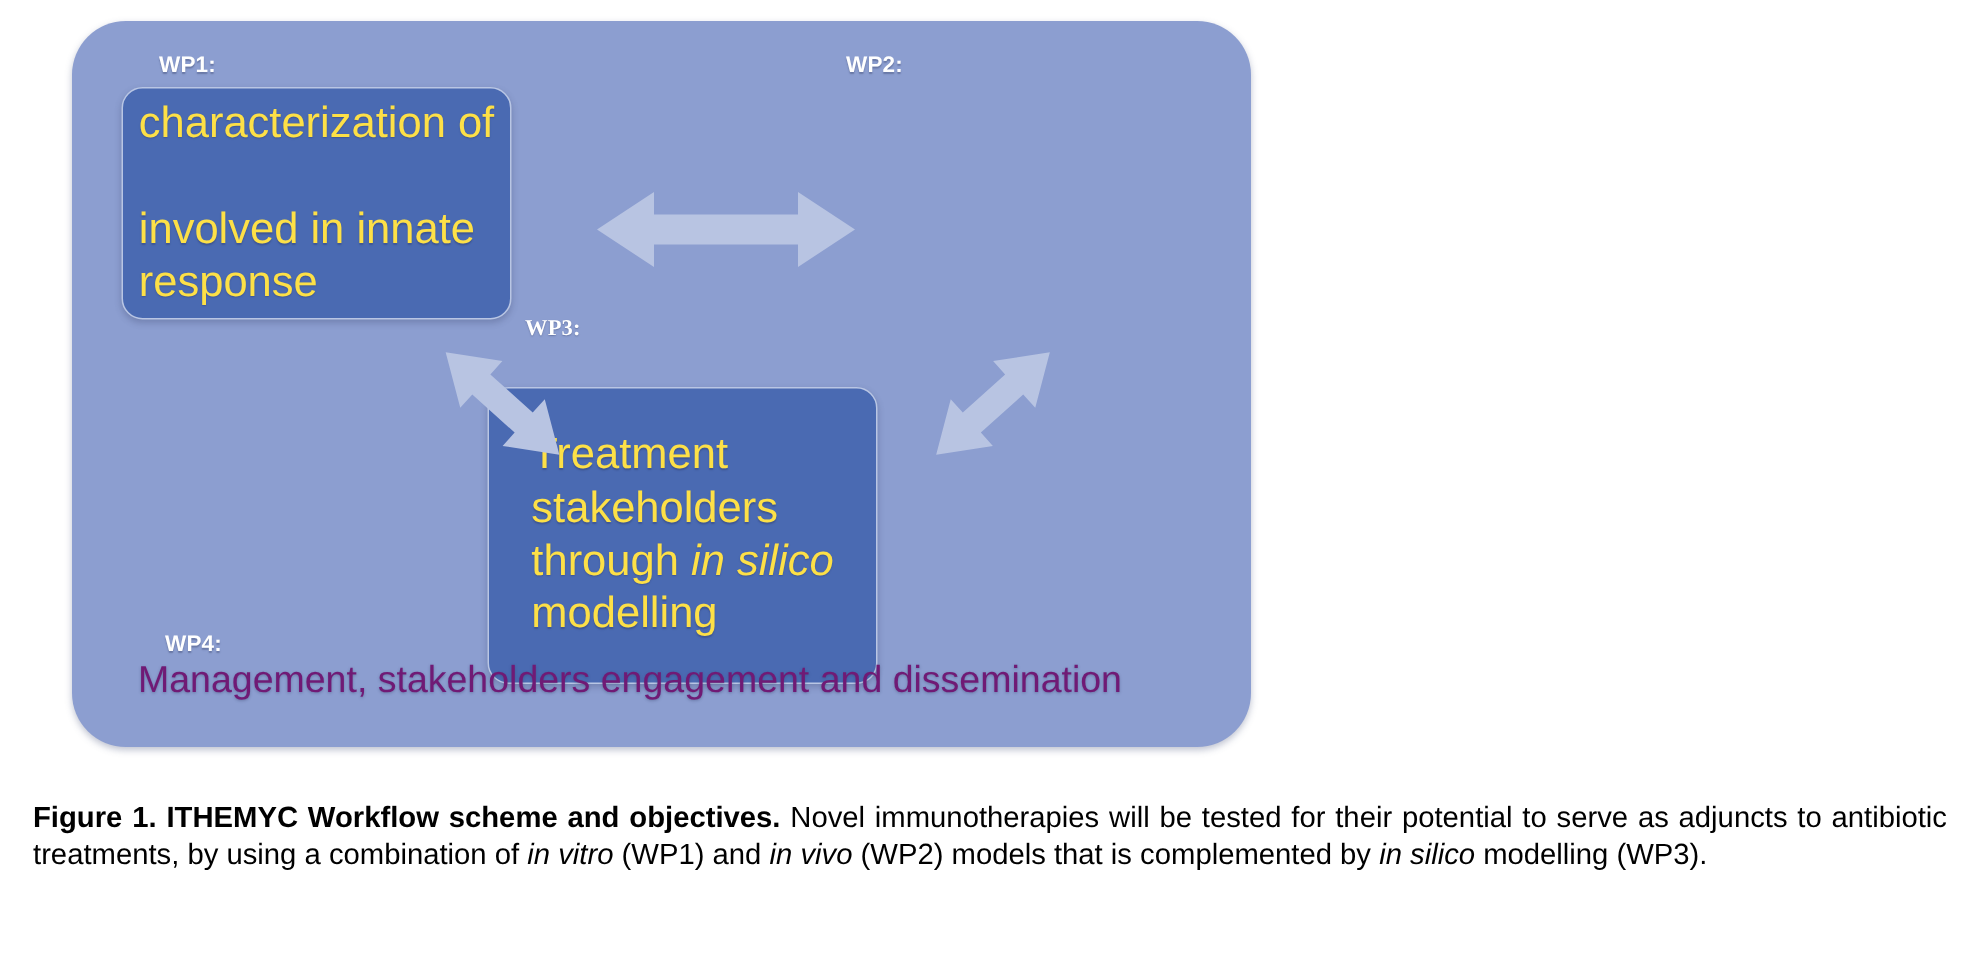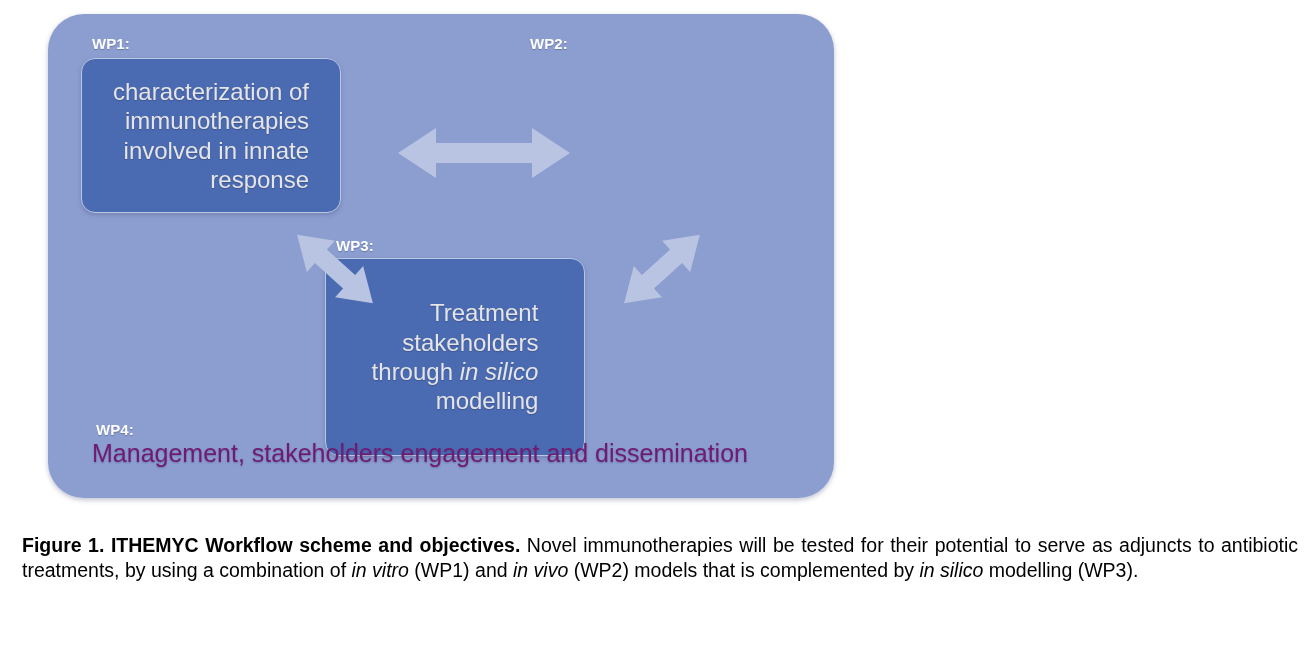--- a/index.html
+++ b/index.html
@@ -41,54 +41,55 @@
   
   .wp-label {
     position: absolute;
     color: #ffffff;
     font-size: 15px;
     font-weight: bold;
     letter-spacing: 0.1px;
     line-height: 1;
     white-space: nowrap;
     text-shadow: 0 1px 1px rgba(60,70,110,0.45);
+    margin-left: 14px;
   }
 
   
   .wp-box {
     position: absolute;
     background: #4a6ab2;
     border: 1.5px solid #b9c6e4;
     border-radius: 14px;
     box-sizing: border-box;
     display: flex;
     align-items: center;
     justify-content: center;
     box-shadow: 0 2px 4px rgba(60,70,110,0.30);
   }
   .wp-box-text {
-    color: #e5e5e5;
-    font-size: 24px;
+    color: #fde047;
+    font-size: 29px;
     line-height: 1.22;
-    text-align: right;
+    text-align: left;
     padding: 0 10px;
     text-shadow: 0 1px 1px rgba(40,50,90,0.35);
   }
   .wp-box-text em {
     font-style: italic;
   }
 
   
   #wp1-label { left: 44px;  top: 22px; }
   #wp1-box   { left: 33px;  top: 44px;  width: 260px; height: 155px; }
 
-  #wp2-label { left: 482px; top: 22px; }
+  #wp2-label { left: 502px; top: 22px; }
   #wp2-box   { left: 479px; top: 44px;  width: 260px; height: 155px; }
 
-  #wp3-label { left: 288px; top: 224px; }
+  #wp3-label { left: 288px; top: 198px; font-family: Liberation Serif, serif; }
   #wp3-box   { left: 277px; top: 244px; width: 260px; height: 198px; }
 
   #wp4-label { left: 48px;  top: 408px; }
   #wp4-text {
     position: absolute;
     left: 44px;
     top: 425px;
     color: #701a75;
     font-size: 25px;
     line-height: 1.15;
@@ -127,21 +128,21 @@
 <body>
 
 <div id="figure-area">
 
   <div id="wp4-container">
 
     <div class="wp-label" id="wp1-label">WP1:</div>
     <div class="wp-box" id="wp1-box">
       <div class="wp-box-text">
         <span>characterization of</span><br>
-        <span>immunotherapies</span><br>
+        <br>
         <span>involved in innate</span><br>
         <span>response</span>
       </div>
     </div>
 
     <div class="wp-label" id="wp2-label">WP2:</div>
 
     <div class="wp-label" id="wp3-label">WP3:</div>
     <div class="wp-box" id="wp3-box">
       <div class="wp-box-text">

